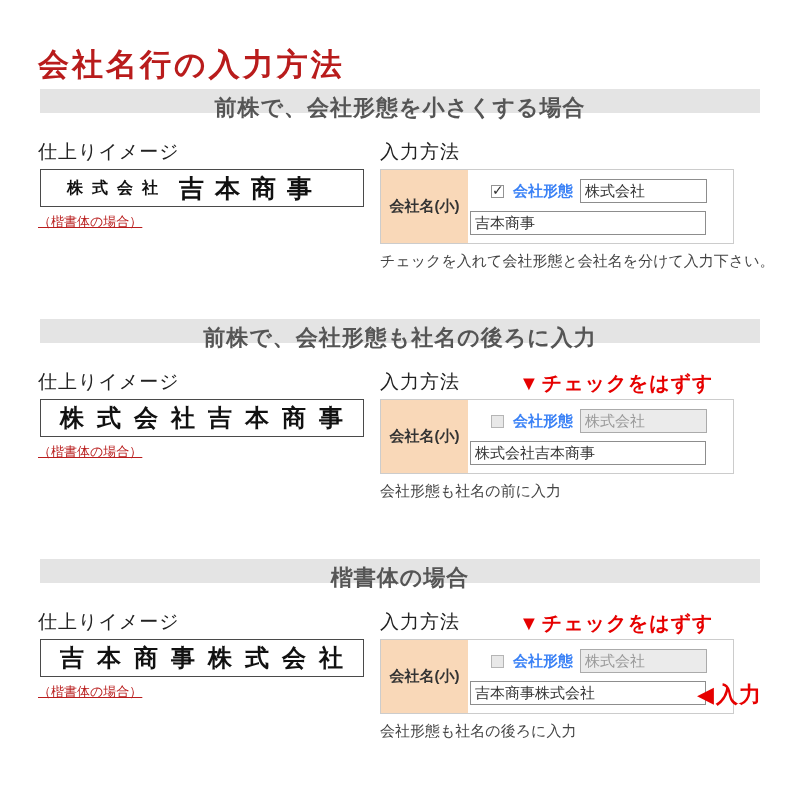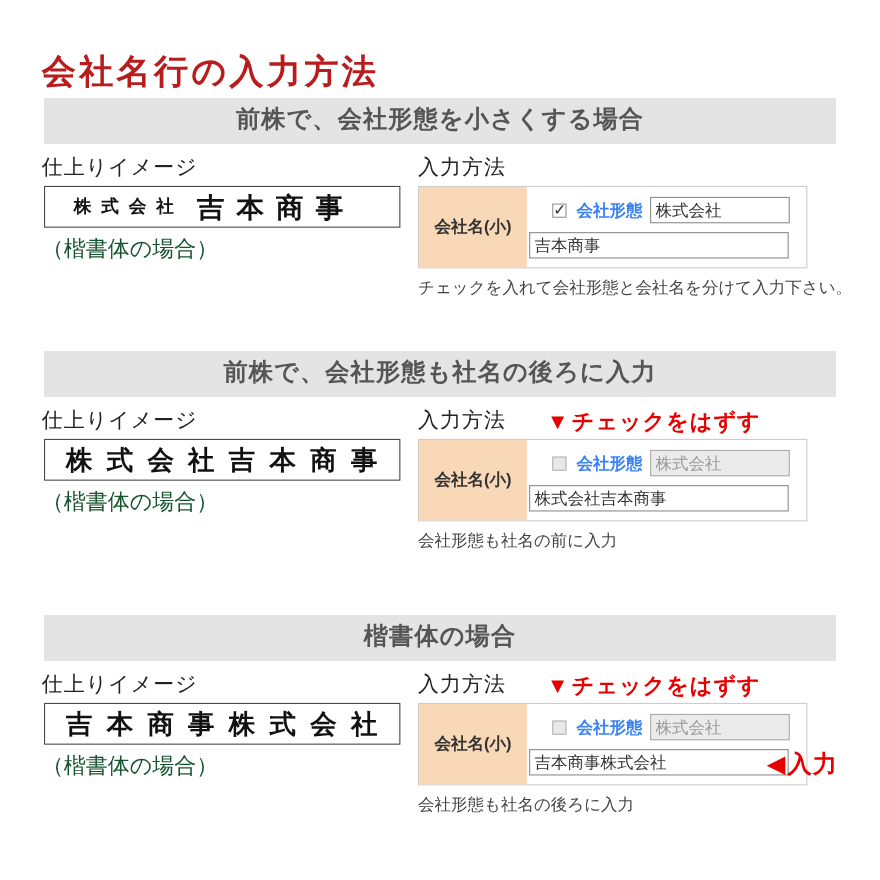--- a/index.html
+++ b/index.html
@@ -9,50 +9,50 @@
     overflow:hidden;
   }
   .page-title{
     position:absolute;left:38px;top:24px;
     font-size:31px;line-height:40px;font-weight:bold;color:#b91c1c;letter-spacing:3px;
   }
   .section{position:absolute;left:40px;width:720px;height:230px;}
   #section-1{top:89px;} #section-2{top:319px;} #section-3{top:559px;}
 
   .section-bar{
-    position:absolute;top:0;left:0;width:720px;height:42px;background:#e4e4e4;
+    position:absolute;top:0;left:0;width:720px;height:24px;background:#e4e4e4;
     text-align:center;line-height:38px;font-size:22px;font-weight:bold;color:#555;
     letter-spacing:1px;
   }
   .col-label{position:absolute;top:50px;font-size:19px;color:#222;font-weight:normal;letter-spacing:1px;}
   .lbl-left{left:-2px;}
   .lbl-right{left:340px;}
   .red-annot{
-    position:absolute;top:51px;left:457px;
+    position:absolute;top:51px;left:479px;
     font-size:20px;font-weight:bold;color:#e60000;letter-spacing:1px;white-space:nowrap;
   }
   .red-annot .tri{margin-right:2px;}
 
   .preview{
     position:absolute;top:80px;left:0;width:324px;height:38px;box-sizing:border-box;
     border:1px solid #4a4a4a;display:flex;align-items:center;
     font-family:"DejaVu Serif","Liberation Serif",serif;color:#111;white-space:nowrap;overflow:hidden;
   }
   .preview.center{justify-content:center;}
   .pv-small{font-size:16px;letter-spacing:9px;margin-left:26px;font-weight:bold;}
   .pv-large{font-size:25px;letter-spacing:11px;margin-left:12px;font-weight:bold;}
   .pv-large.solo{font-size:24px;letter-spacing:13px;margin-left:0;padding-left:12px;}
-  .kaisho{position:absolute;top:124px;left:-2px;font-size:20px;color:#14532d;}
+  .kaisho{position:absolute;top:124px;left:-2px;font-size:13px;color:#b91c1c;text-decoration:underline;}
 
   .form-box{
     position:absolute;top:80px;left:340px;width:354px;height:75px;box-sizing:border-box;
     border:1px solid #ccc;display:flex;background:#fff;
   }
   .form-label{
-    width:98px;background:#f9d8b8;display:flex;align-items:center;justify-content:center;
+    width:87px;background:#f9d8b8;display:flex;align-items:center;justify-content:center;
     font-size:15px;font-weight:bold;color:#333;flex:none;
   }
   .form-body{position:relative;flex:1;}
   .row1{position:absolute;top:9px;left:23px;display:flex;align-items:center;height:24px;}
   .cb{
     width:13px;height:13px;box-sizing:border-box;border:1px solid #949494;background:#fff;
     position:relative;display:inline-block;flex:none;
   }
   .cb .mark{
     display:none;position:absolute;top:-4px;left:0;font-size:14px;font-weight:bold;color:#333;

